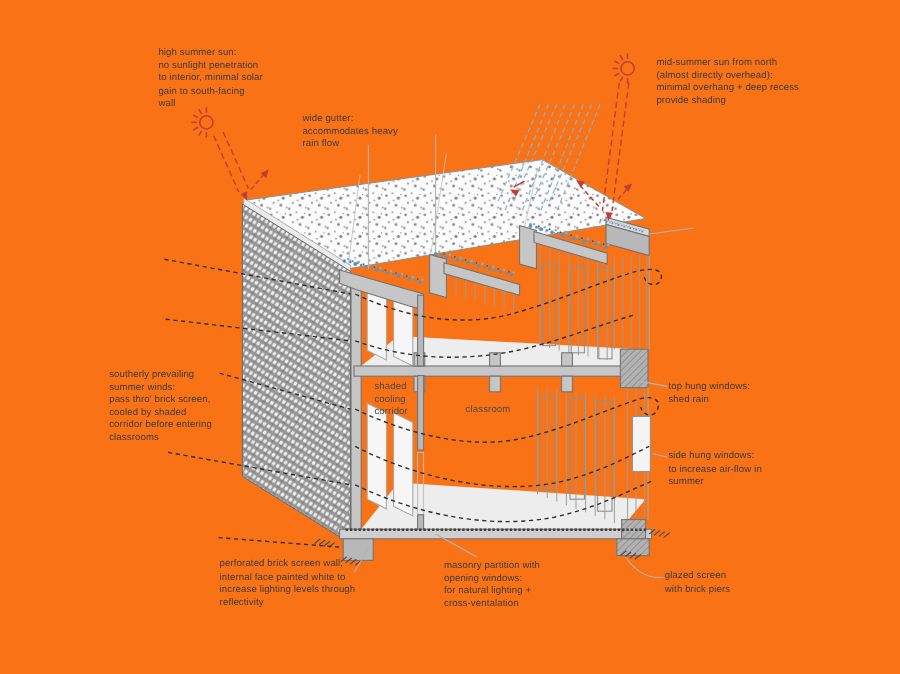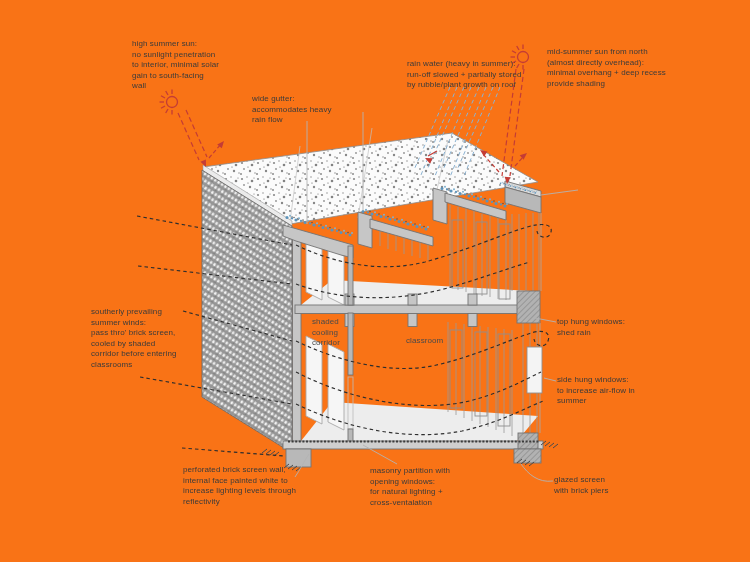--- a/index.html
+++ b/index.html
@@ -295,41 +295,38 @@
 no sunlight penetration
 to interior, minimal solar
 gain to south-facing
 wall</div>
 
 <div class="ann" style="left:252px;top:94px;width:98px">wide gutter:
 accommodates heavy
 rain flow</div>
 
 
-<div class="ann" style="left:407px;top:59px;width:172px">rain water (heavy in summer):
-run-off slowed + partially stored
-by rubble/plant growth on roof</div>
 
 <div class="ann" style="left:547px;top:47px;width:172px">mid-summer sun from north
 (almost directly overhead):
 minimal overhang + deep recess
 provide shading</div>
 
 <div class="ann room" style="left:312px;top:317px;width:55px">shaded
 cooling
 corridor</div>
 
 <div class="ann" style="left:91px;top:307px;width:118px">southerly prevailing
 summer winds:
 pass thro' brick screen,
 cooled by shaded
 corridor before entering
 classrooms</div>
 
-<div class="ann room" style="left:406px;top:336px;width:70px">classroom</div>
+<div class="ann room" style="left:388px;top:336px;width:70px">classroom</div>
 
 <div class="ann" style="left:557px;top:375px;width:118px">side hung windows:
 to increase air-flow in
 summer</div>
 
 <div class="ann" style="left:557px;top:317px;width:118px">top hung windows:
 shed rain</div>
 
 <div class="ann" style="left:183px;top:465px;width:162px">perforated brick screen wall,
 internal face painted white to

